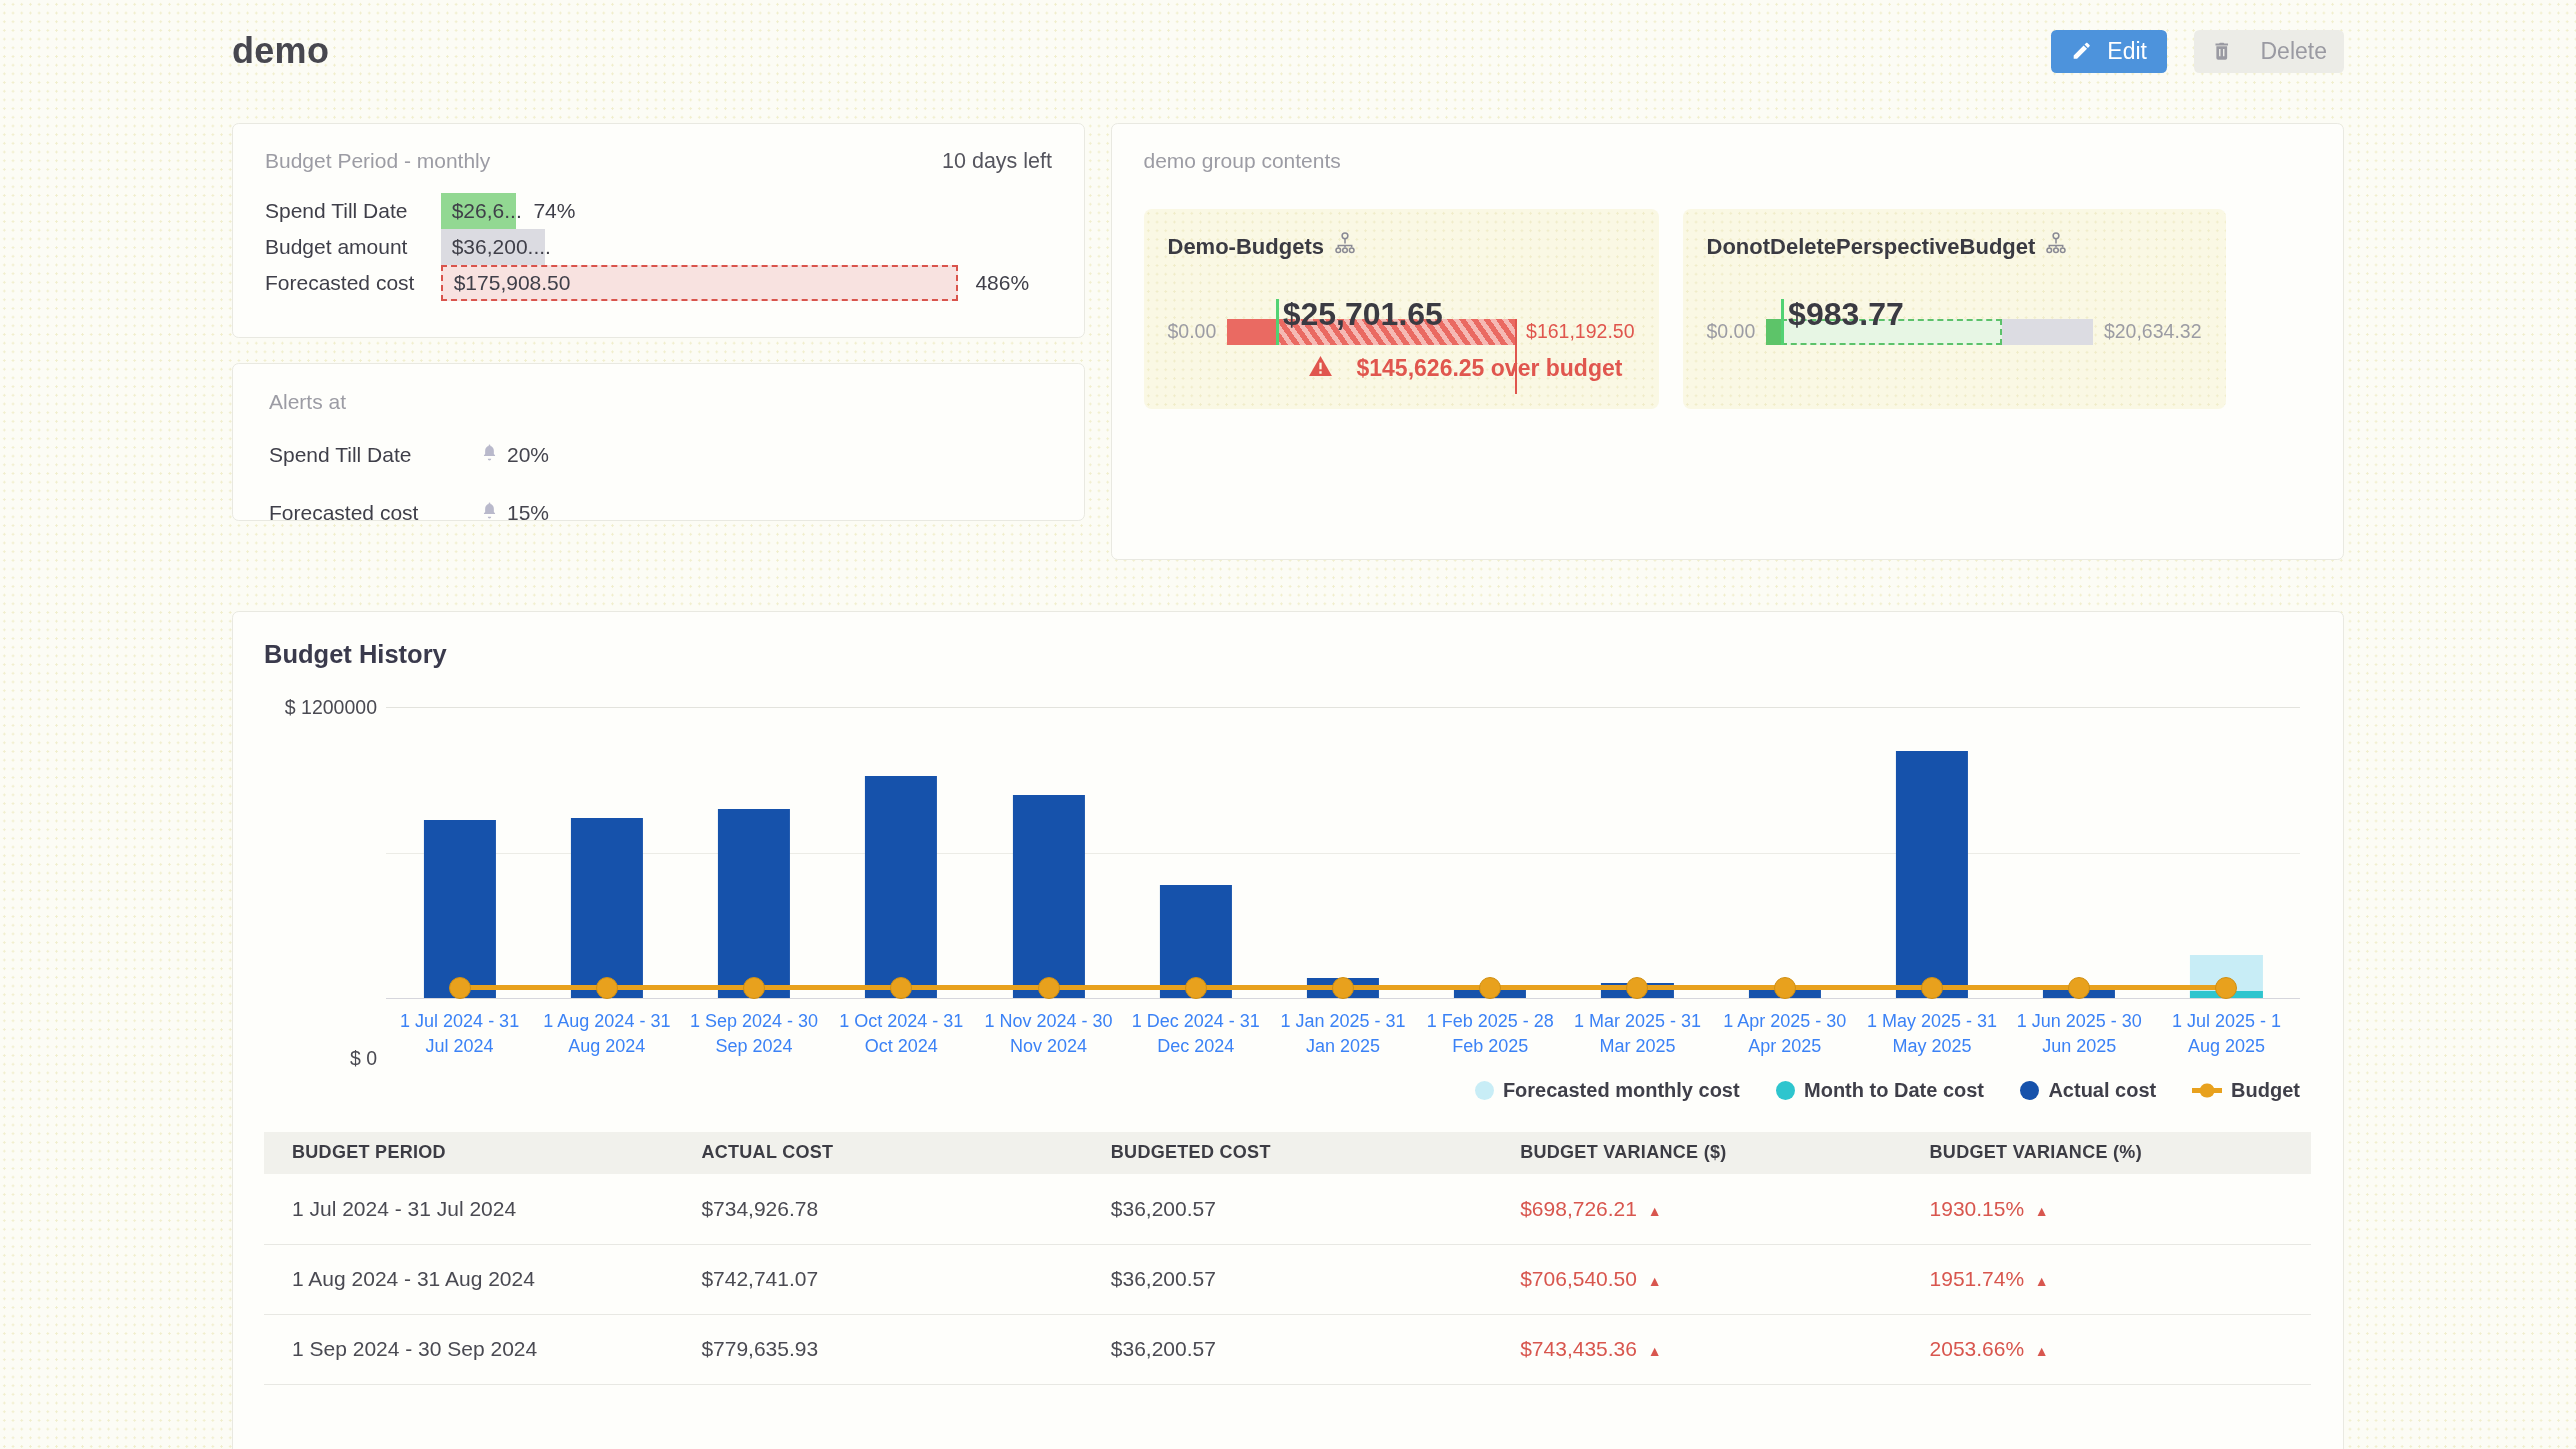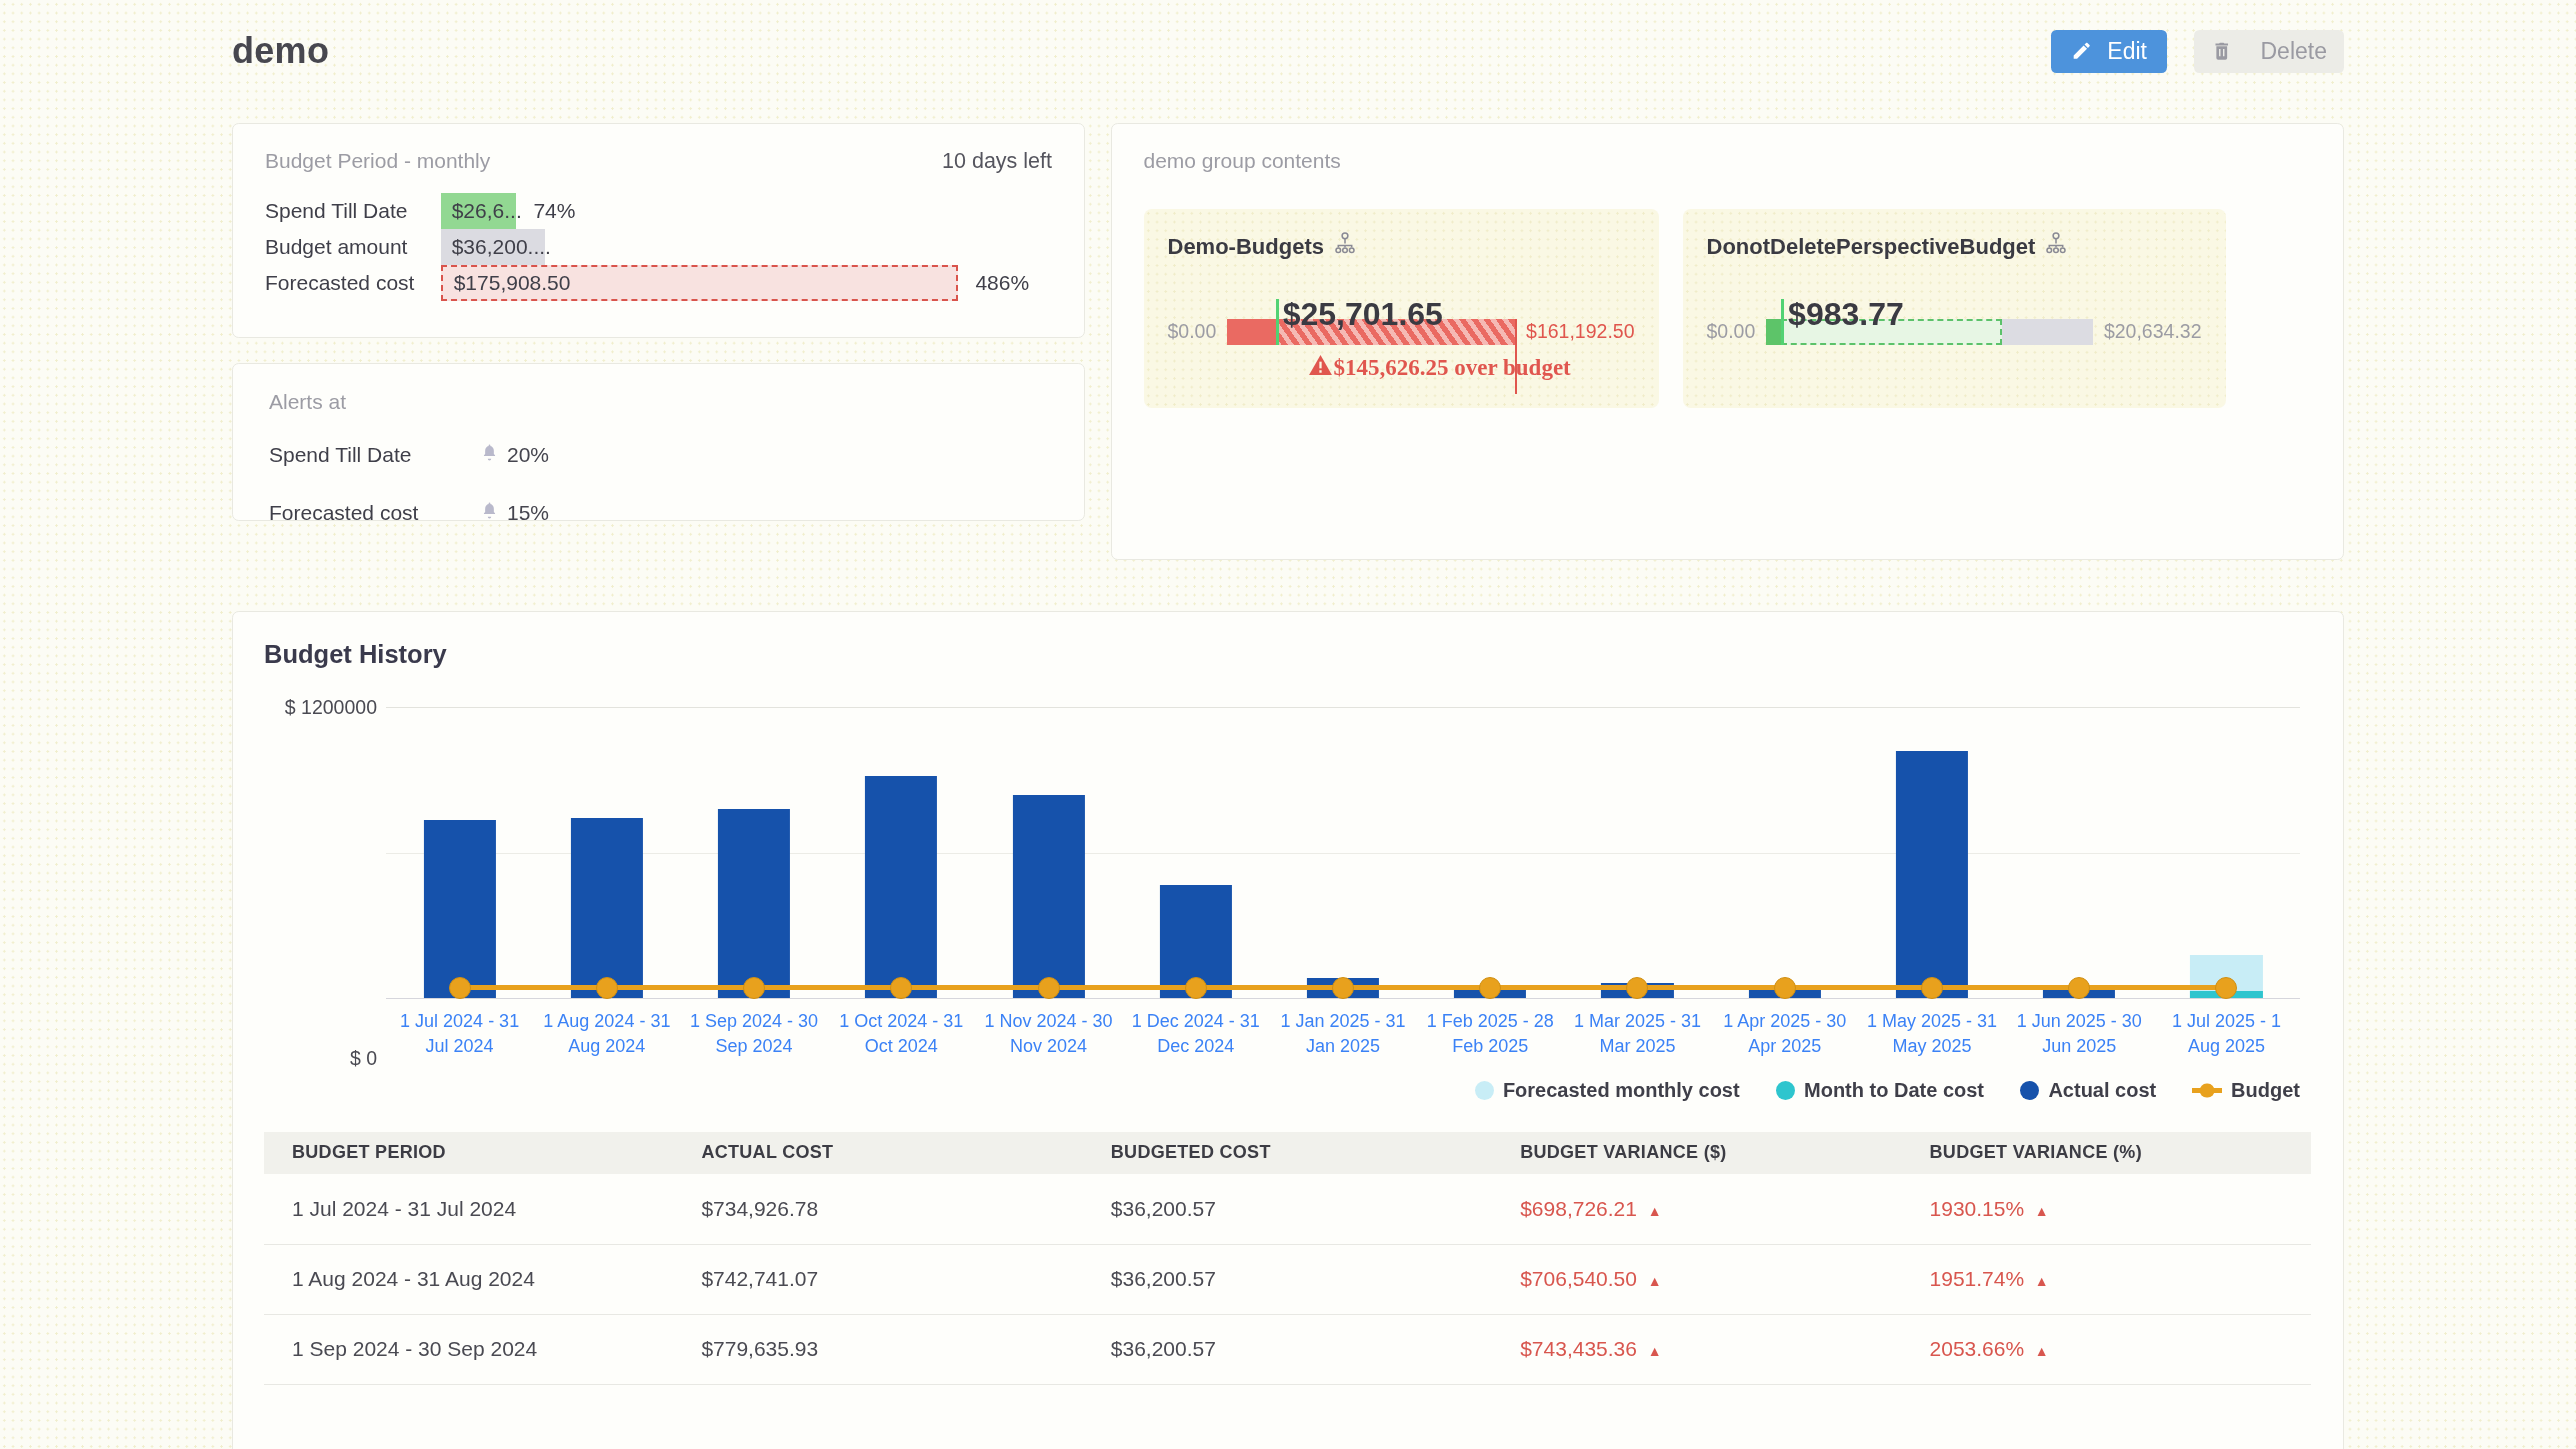--- a/index.html
+++ b/index.html
@@ -63,22 +63,22 @@
   .seg.green-solid { width:4.7%; background:#5dc469; }
   .seg.green-dash { width:67.5%; background:#e7f6e4; border:2px dashed #5cc26a; }
   .seg.gray-rest { width:27.8%; background:#dcdce2; }
   .gtick { position:absolute; width:2.7px; top:-20px; height:46px; background:#52d273; z-index:2; }
   .gtick.t1 { left:17%; }
   .gtick.t2 { left:4.7%; }
   .gval { position:absolute; bottom:12px; font-size:32px; font-weight:bold; color:#3a3a42; white-space:nowrap; }
   .gval.v1 { left:calc(17% + 6.7px); }
   .gval.v2 { left:calc(4.7% + 6.7px); }
   .gline-end { position:absolute; right:-1.3px; top:0; width:2px; height:75px; background:#e0564e; }
-  .over-note { display:flex; align-items:center; gap:2px; margin-top:10.7px; margin-left:141px;
-               font-size:23px; font-weight:bold; color:#e0564e;font-family:Liberation Serif, serif; }
+  .over-note { display:flex; align-items:center; gap:25px; margin-top:10.7px; margin-left:141px;
+               font-size:23px; font-weight:bold; color:#e0564e; }
 
   
   .al-card { height:158px;padding-left:36px; }
   .al-rows { margin-top:29.5px; display:flex; flex-direction:column; gap:34px; }
   .al-row { display:flex; align-items:center; }
   .al-label { width:211px; font-size:21px; color:#3f3f49; }
   .al-val { display:flex; align-items:center; gap:8px; font-size:21px; color:#45454e; }
 
   
   .history { margin-top:51px; height:953px; padding:28px 31px; }

